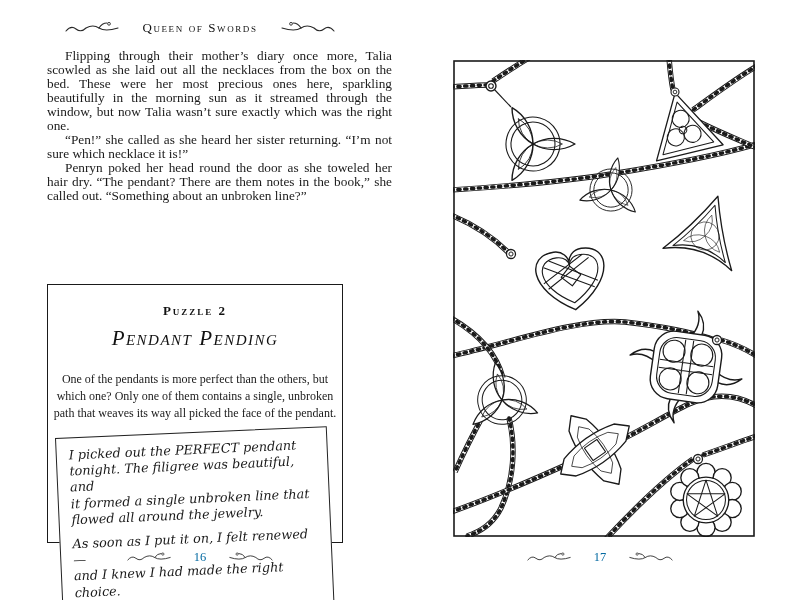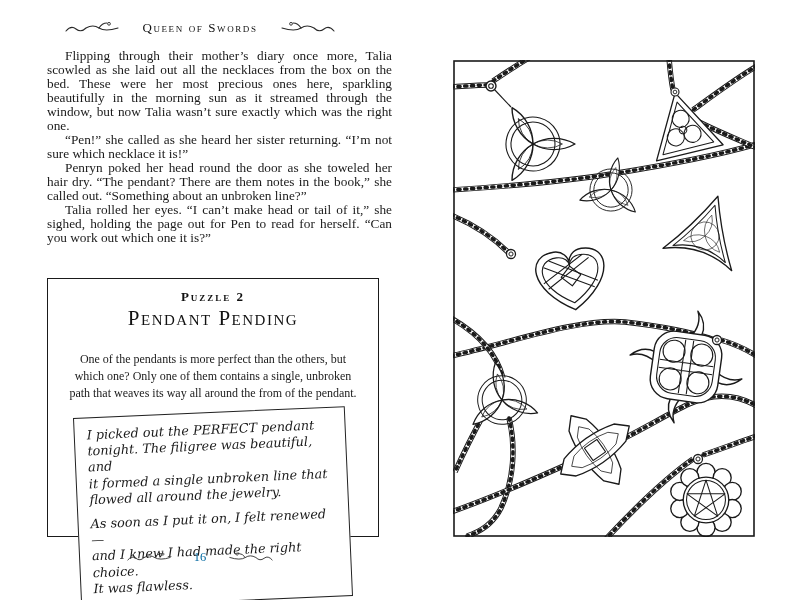--- a/index.html
+++ b/index.html
@@ -18,23 +18,23 @@
   .fl{display:block;}
   .fl path{fill:none;stroke:#2a2a2a;stroke-width:1.1;stroke-linecap:round;}
   .fl circle{fill:none;stroke:#2a2a2a;stroke-width:0.9;}
   .fl.mirror{transform:scaleX(-1);}
 
   
   .body-text{position:absolute;left:47px;top:49px;width:345px;font-size:13.3px;line-height:14px;text-align:justify;}
   .body-text p{margin:0;text-indent:18px;}
 
   
-  .puzzle-box{position:absolute;left:47px;top:278px;width:332px;height:259px;box-sizing:border-box;border:1.6px solid #1a1a1a;text-align:center;padding-top:10px;}
+  .puzzle-box{position:absolute;left:47px;top:284px;width:296px;height:259px;box-sizing:border-box;border:1.6px solid #1a1a1a;text-align:center;padding-top:18px;}
   .puzzle-label{font-variant:small-caps;font-weight:bold;font-size:13px;letter-spacing:2px;color:#111;}
-  .puzzle-title{font-variant:small-caps;font-size:21px;letter-spacing:1.5px;color:#111;margin-top:1px;}
+  .puzzle-title{font-variant:small-caps;font-size:21px;letter-spacing:1.5px;color:#111;margin-top:7px;font-style:italic;}
   .puzzle-intro{font-size:12px;line-height:17px;margin-top:20px;}
   .diary-note{width:272px;margin:10px auto 0;box-sizing:border-box;border:1.6px solid #222;padding:9px 12px;transform:rotate(-2.5deg);text-align:left;font-family:"DejaVu Serif",serif;font-style:italic;font-size:12.8px;line-height:16.2px;background:#fff;}
   .diary-note .gap{height:8px;}
 
   
   .illustration-frame{position:absolute;left:53px;top:60px;width:302px;height:477px;}
   .ill{display:block;}
   .s{fill:#fff;stroke:#1a1a1a;stroke-width:1.4;stroke-linejoin:round;}
   .l{fill:none;stroke:#1a1a1a;stroke-width:1.1;stroke-linejoin:round;}
   .chA{fill:none;stroke:#1a1a1a;stroke-width:5.4;}
@@ -60,30 +60,29 @@
         <path d="M1,9 Q6,3 11,7 T21,6 Q28,2 34,6 T53,6"></path>
           <path d="M34,6 q3,-5 8,-5"></path>
           <circle cx="44" cy="1.8" r="1.4"></circle>
       </svg>
     </header>
 
     <div class="body-text">
       <p>Flipping through their mother’s diary once more, Talia scowled as she laid out all the necklaces from the box on the bed. These were her most precious ones here, sparkling beautifully in the morning sun as it streamed through the window, but now Talia wasn’t sure exactly which was the right one.</p>
       <p>“Pen!” she called as she heard her sister returning. “I’m not sure which necklace it is!”</p>
       <p>Penryn poked her head round the door as she toweled her hair dry. “The pendant? There are them notes in the book,” she called out. “Something about an unbroken line?”</p>
-      <p>Talia rolled her eyes. “I can’t make head or tail of it,” she sighed, holding the page out for Pen to read for herself. “Can you work out which one it is?”</p>
     </div>
 
     <div class="puzzle-box">
       <div class="puzzle-label">Puzzle 2</div>
       <div class="puzzle-title">Pendant Pending</div>
       <div class="puzzle-intro">
         <div>One of the pendants is more perfect than the others, but</div>
         <div>which one? Only one of them contains a single, unbroken</div>
-        <div>path that weaves its way all around the from of the pendant.</div>
+        <div>path that weaves its way all picked the face of the pendant.</div>
       </div>
       <div class="diary-note">
         <div>I picked out the PERFECT pendant</div>
         <div>tonight. The filigree was beautiful, and</div>
         <div>it formed a single unbroken line that</div>
         <div>flowed all around the jewelry.</div>
         <div class="gap"></div>
         <div>As soon as I put it on, I felt renewed—</div>
         <div>and I knew I had made the right choice.</div>
         <div>It was flawless.</div>
@@ -298,14 +297,27 @@
           <use href="#bail" transform="translate(222,32) scale(0.8)"></use>
           <use href="#bail" transform="translate(58,194) scale(0.9)"></use>
           <use href="#bail" transform="translate(264,280) scale(0.9)"></use>
           <use href="#bail" transform="translate(245,399) scale(0.9)"></use>
         </g>
 
         <rect class="frame" x="1" y="1" width="300" height="475"></rect>
       </svg>
     </div>
 
+    <footer class="page-footer">
+      <svg class="fl" width="44" height="11" viewBox="0 0 54 12">
+        <path d="M1,9 Q6,3 11,7 T21,6 Q28,2 34,6 T53,6"></path>
+          <path d="M34,6 q3,-5 8,-5"></path>
+          <circle cx="44" cy="1.8" r="1.4"></circle>
+      </svg>
+      <span class="pf-num">17</span>
+      <svg class="fl mirror" width="44" height="11" viewBox="0 0 54 12">
+        <path d="M1,9 Q6,3 11,7 T21,6 Q28,2 34,6 T53,6"></path>
+          <path d="M34,6 q3,-5 8,-5"></path>
+          <circle cx="44" cy="1.8" r="1.4"></circle>
+      </svg>
+    </footer>
   </section>
 </div>
 
 </body></html>

